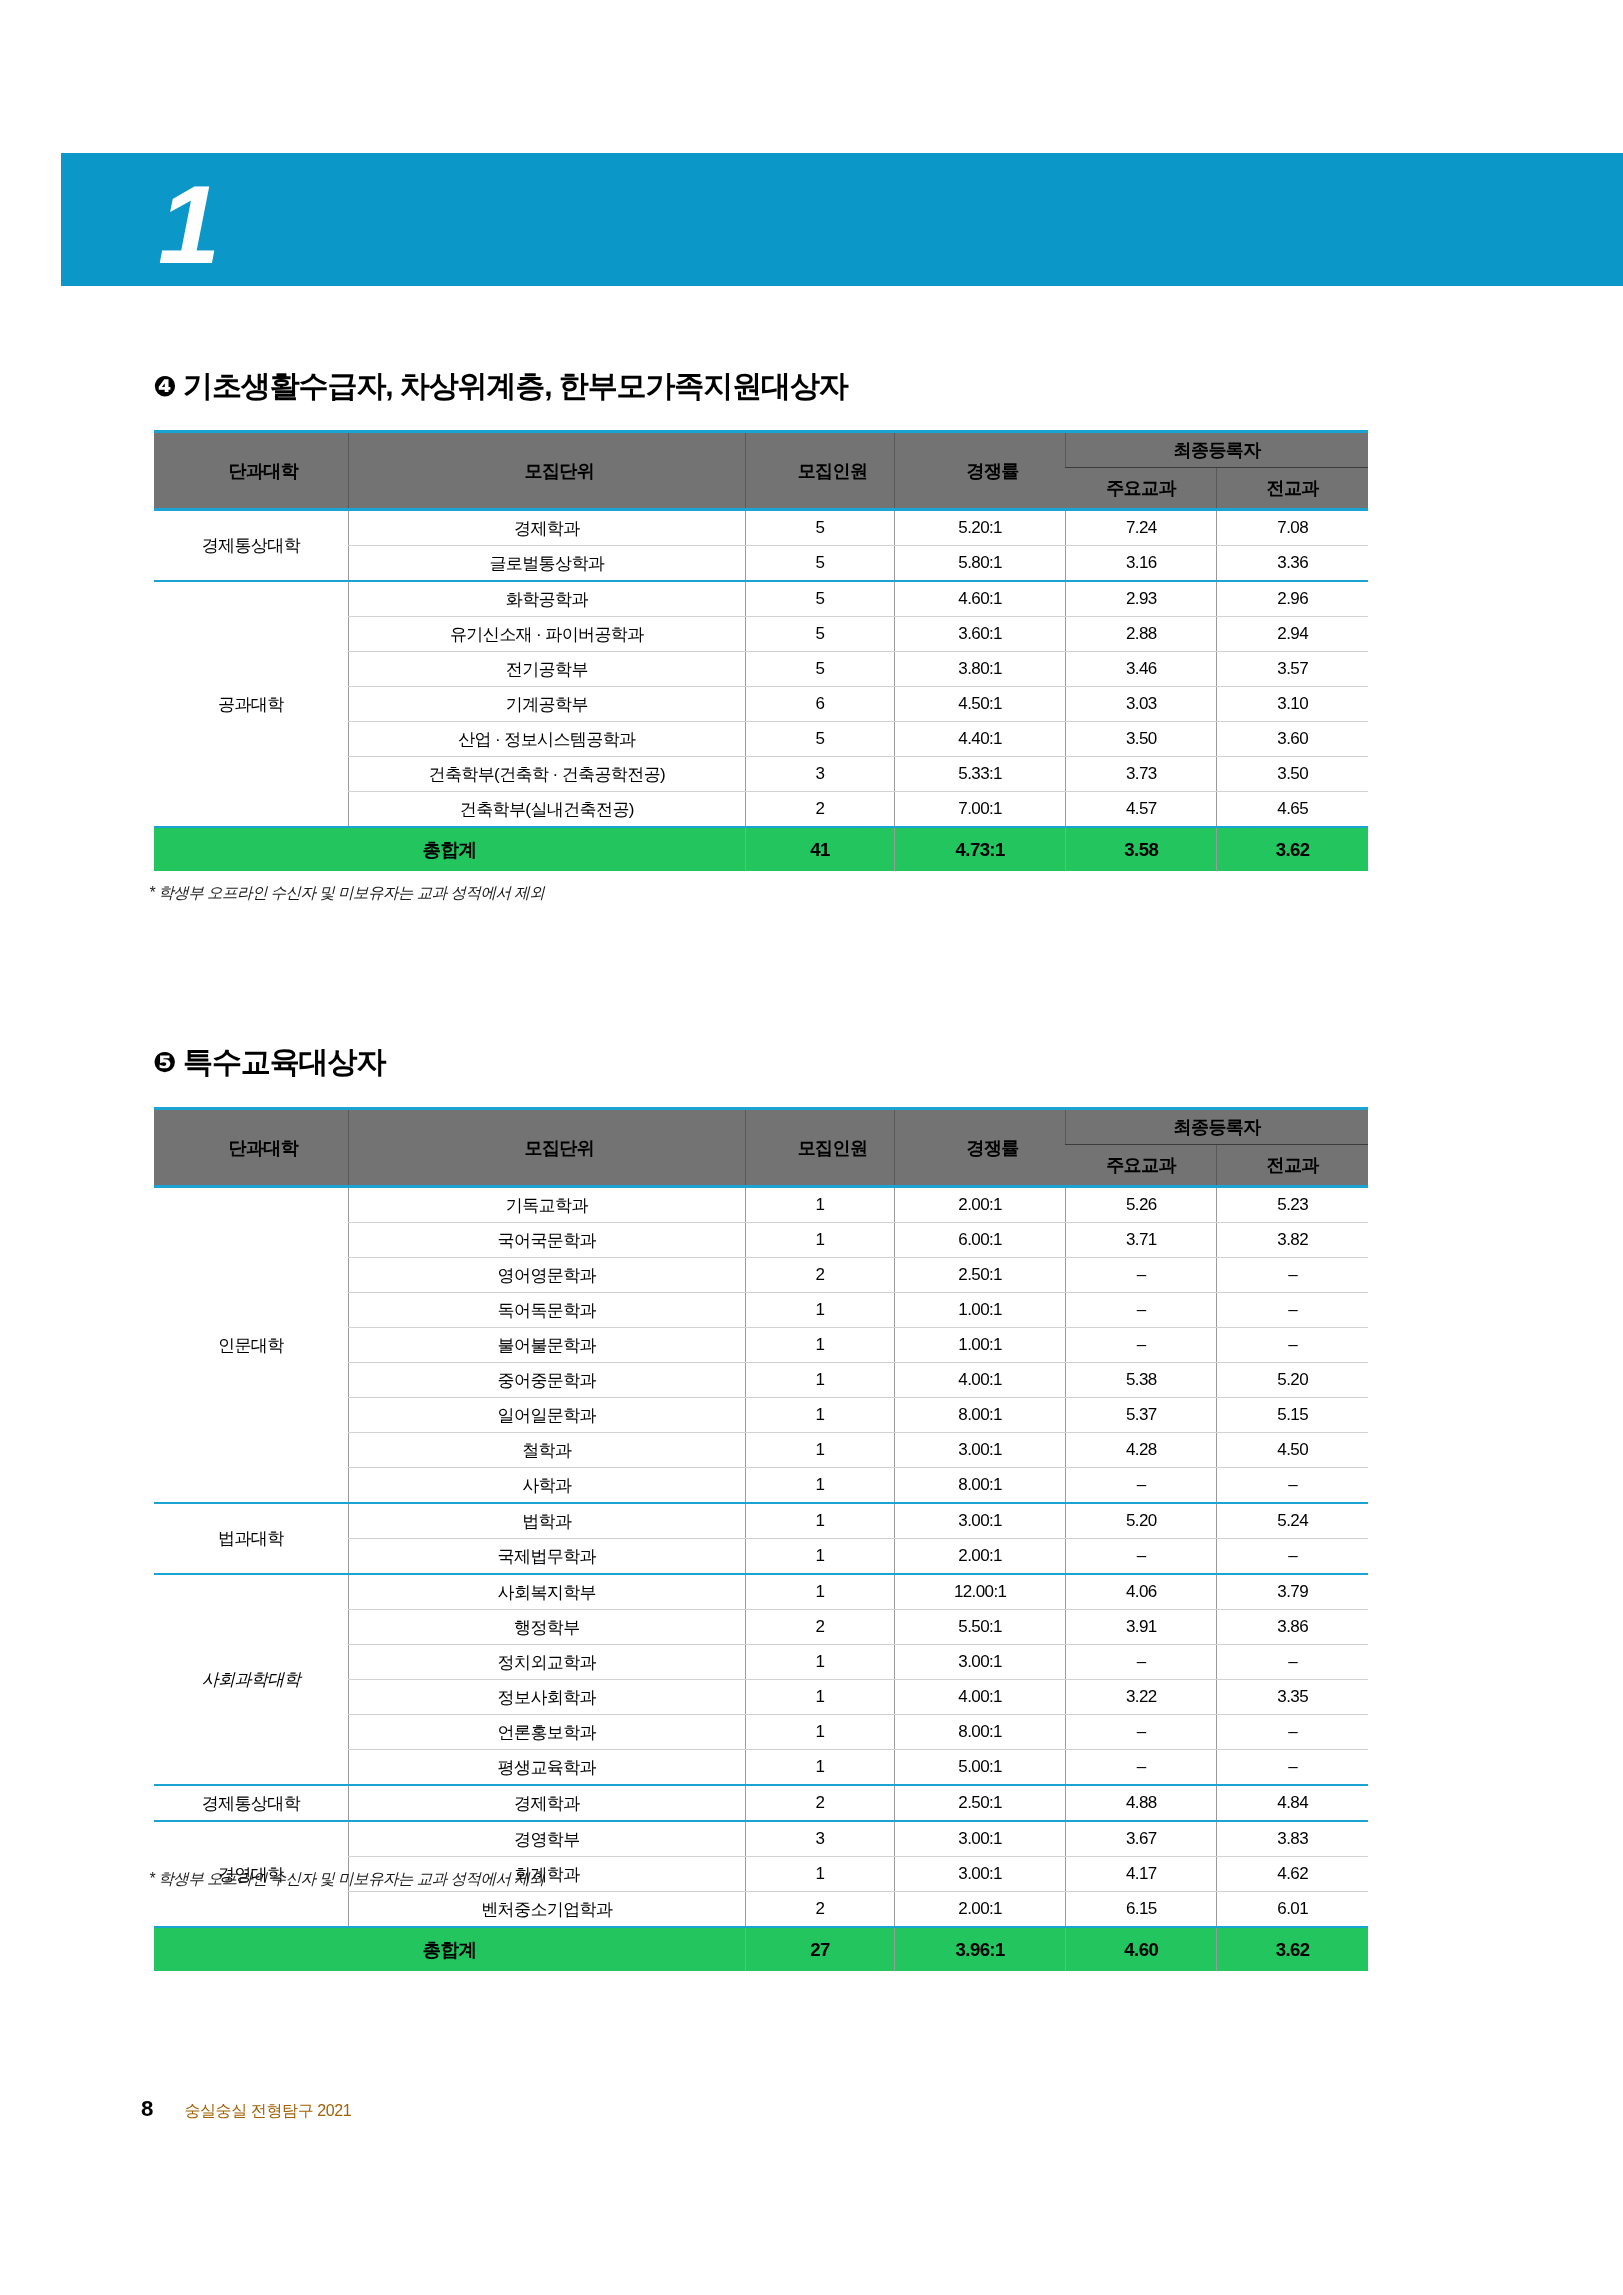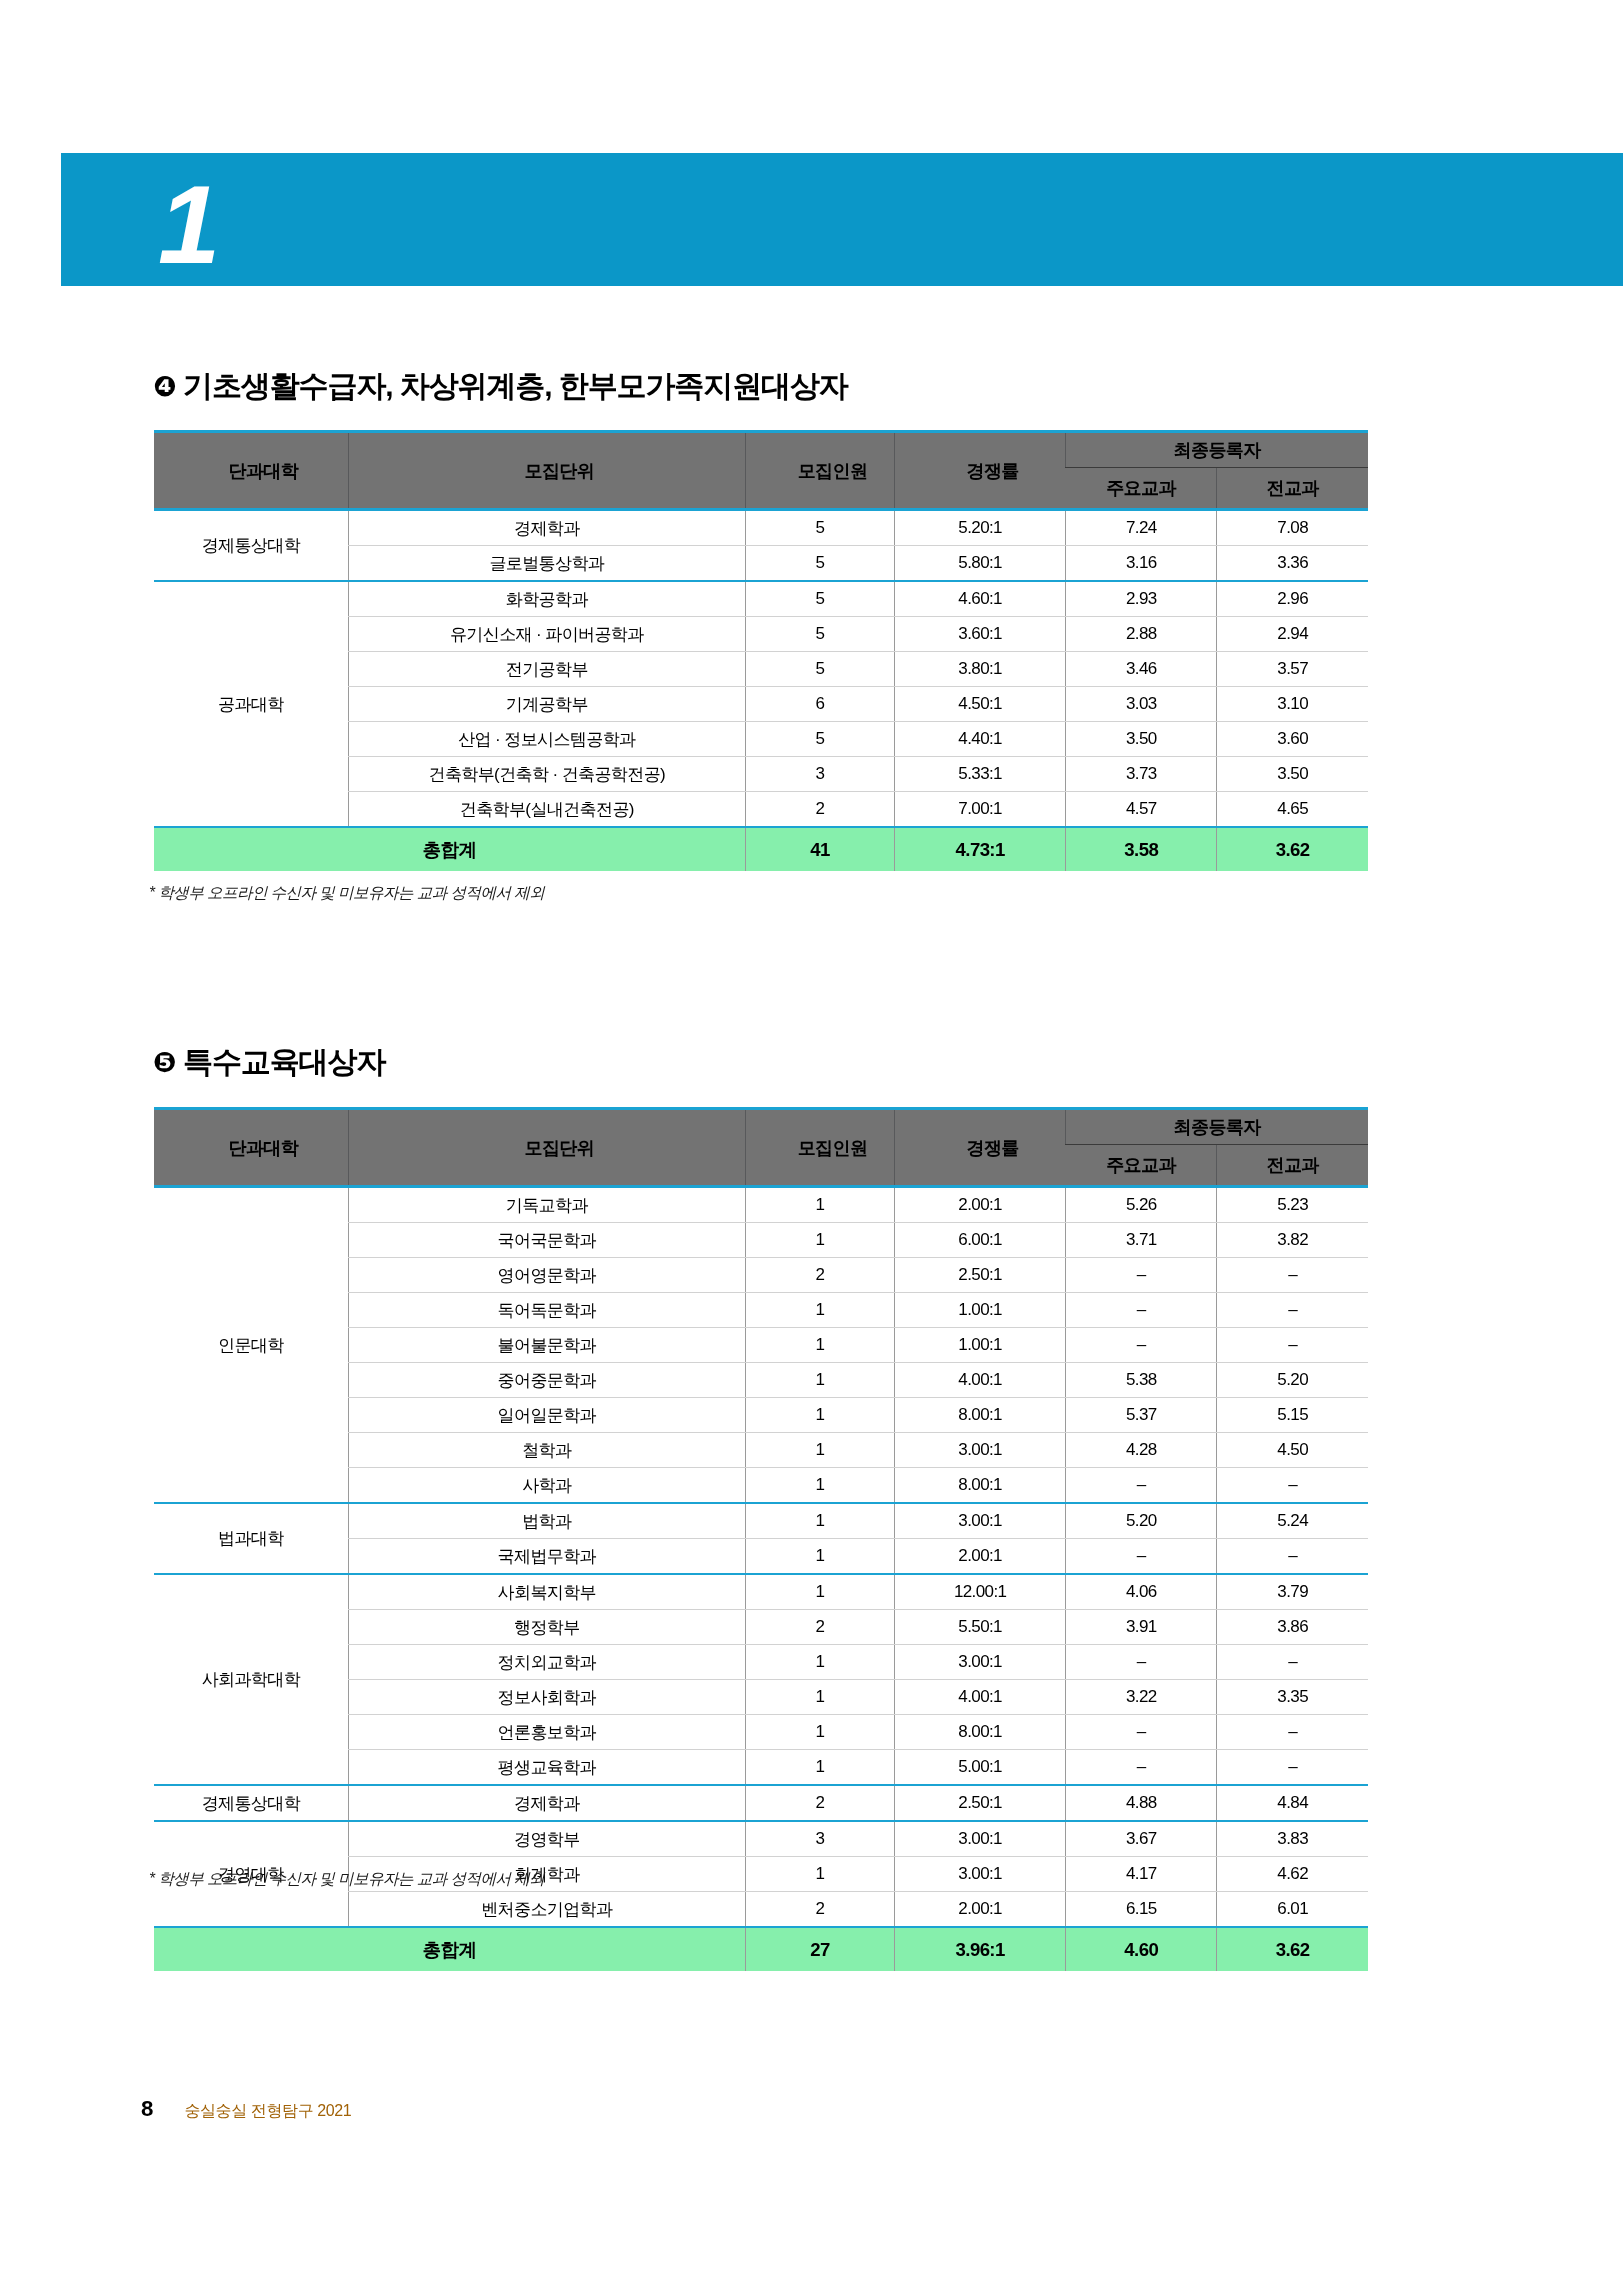--- a/index.html
+++ b/index.html
@@ -126,21 +126,21 @@
   }
   .data-table tbody tr.group-end td.col-college {
     border-bottom: 2.2px solid #1ba3d3;
   }
   .data-table tbody tr:last-child td {
     border-bottom: none;
   }
 
   
   tr.total-row td {
-    background: #86efac;
+    background: #22c55e;
     font-weight: 700;
     height: 43px;
     border-top: 2.2px solid #1ba3d3;
     border-bottom: 3px solid #1ba3d3;
     border-left: 0.7px solid #9a9a9a;
     font-size: 18.6px;
   }
   tr.total-row td.total-label {
     border-left: none;
   }
@@ -389,21 +389,21 @@
         <td>5.24</td>
       </tr>
       <tr class="group-end">
         <td>국제법무학과</td>
         <td>1</td>
         <td>2.00:1</td>
         <td>–</td>
         <td>–</td>
       </tr>
       <tr>
-        <td class="col-college" rowspan="6" style="border-bottom: 2.2px solid rgb(27, 163, 211);">사회과학대학</td>
+        <td class="col-college" rowspan="6" style="border-bottom: 2.2px solid rgb(27, 163, 211); font-style: italic;">사회과학대학</td>
         <td>사회복지학부</td>
         <td>1</td>
         <td>12.00:1</td>
         <td>4.06</td>
         <td>3.79</td>
       </tr>
       <tr>
         <td>행정학부</td>
         <td>2</td>
         <td>5.50:1</td>

